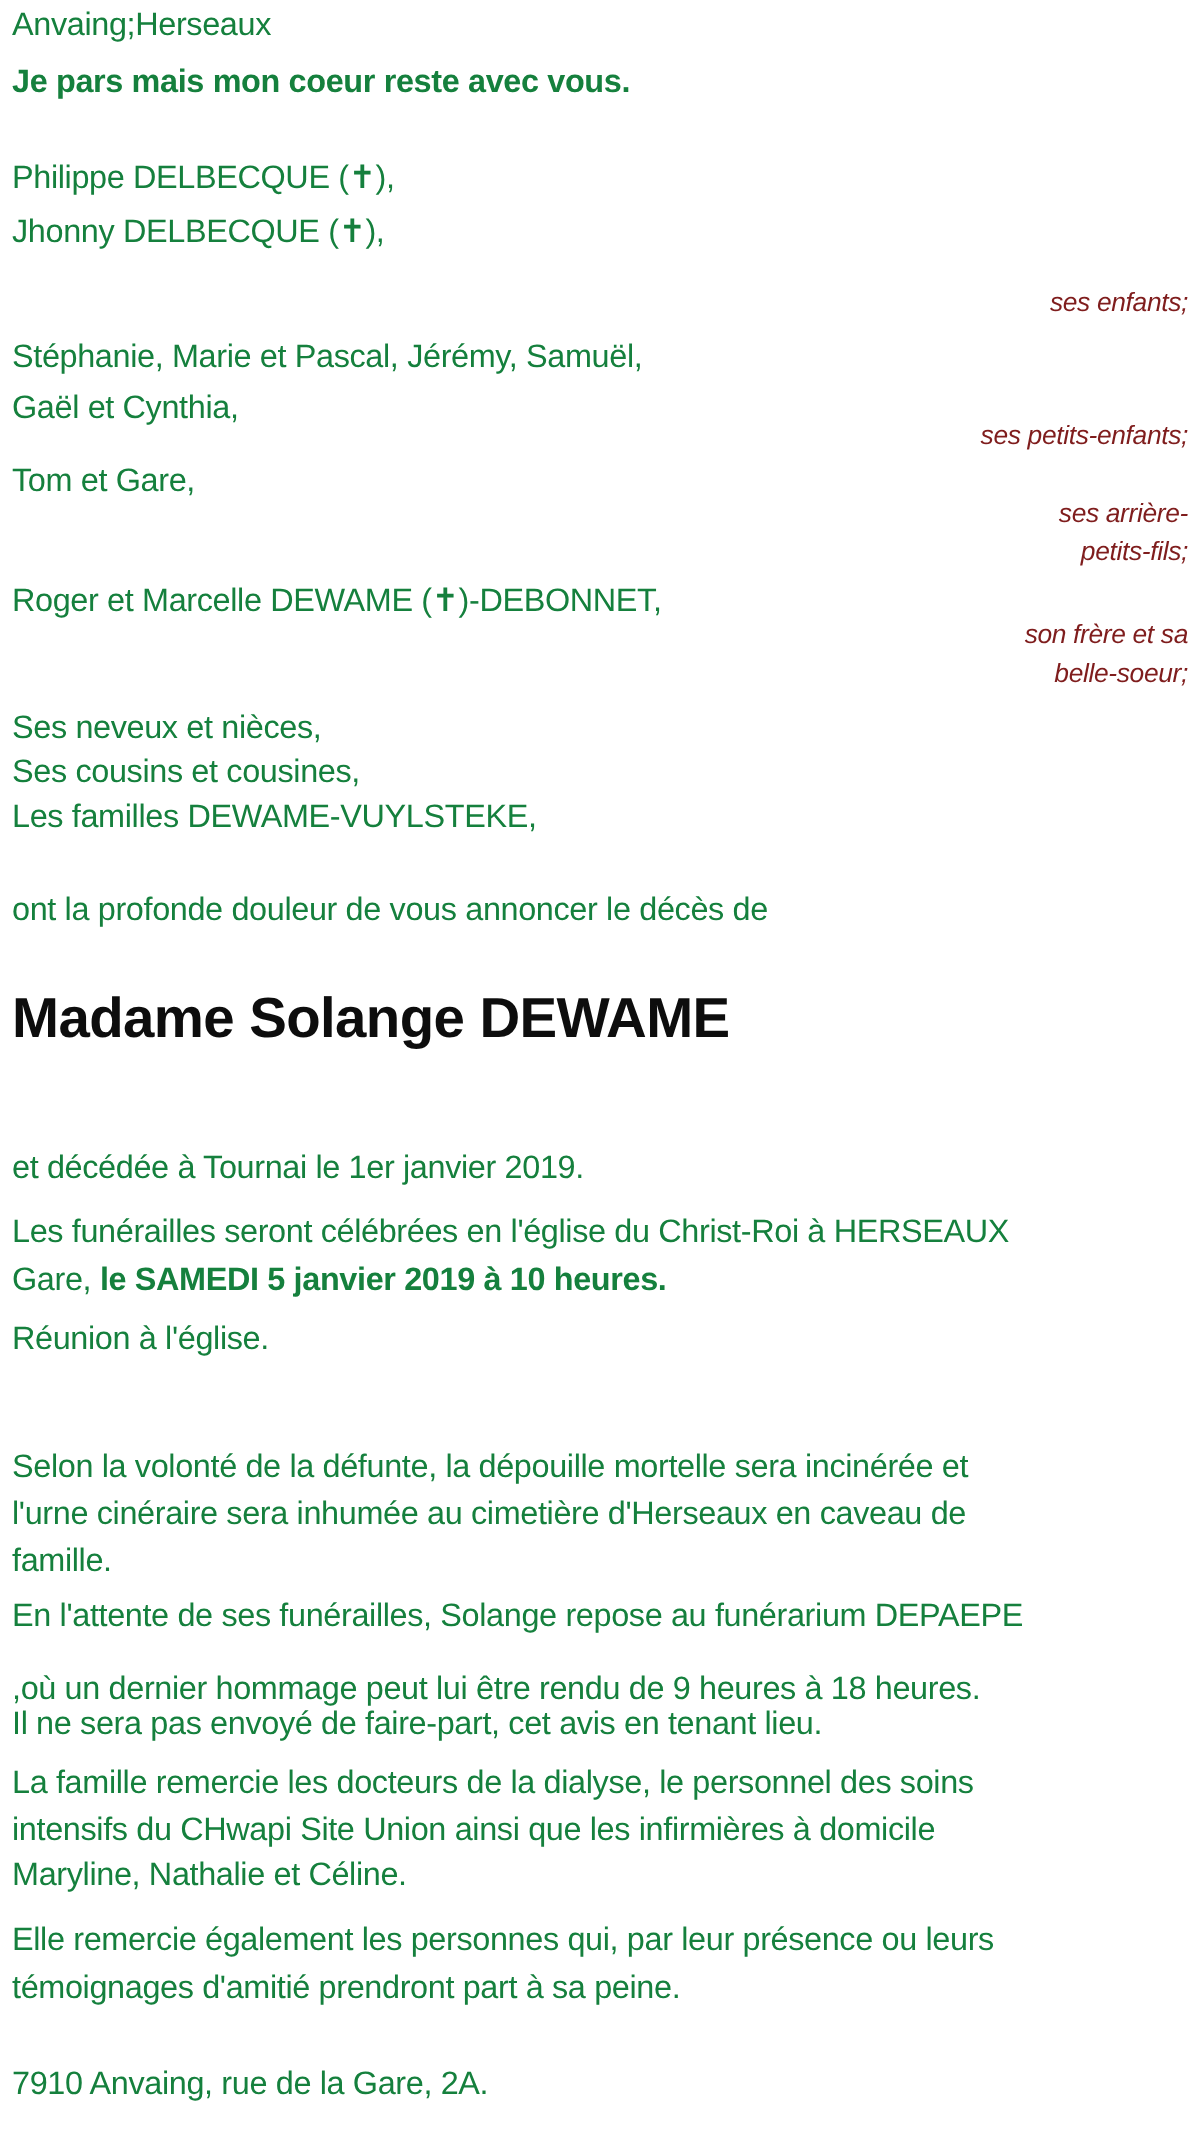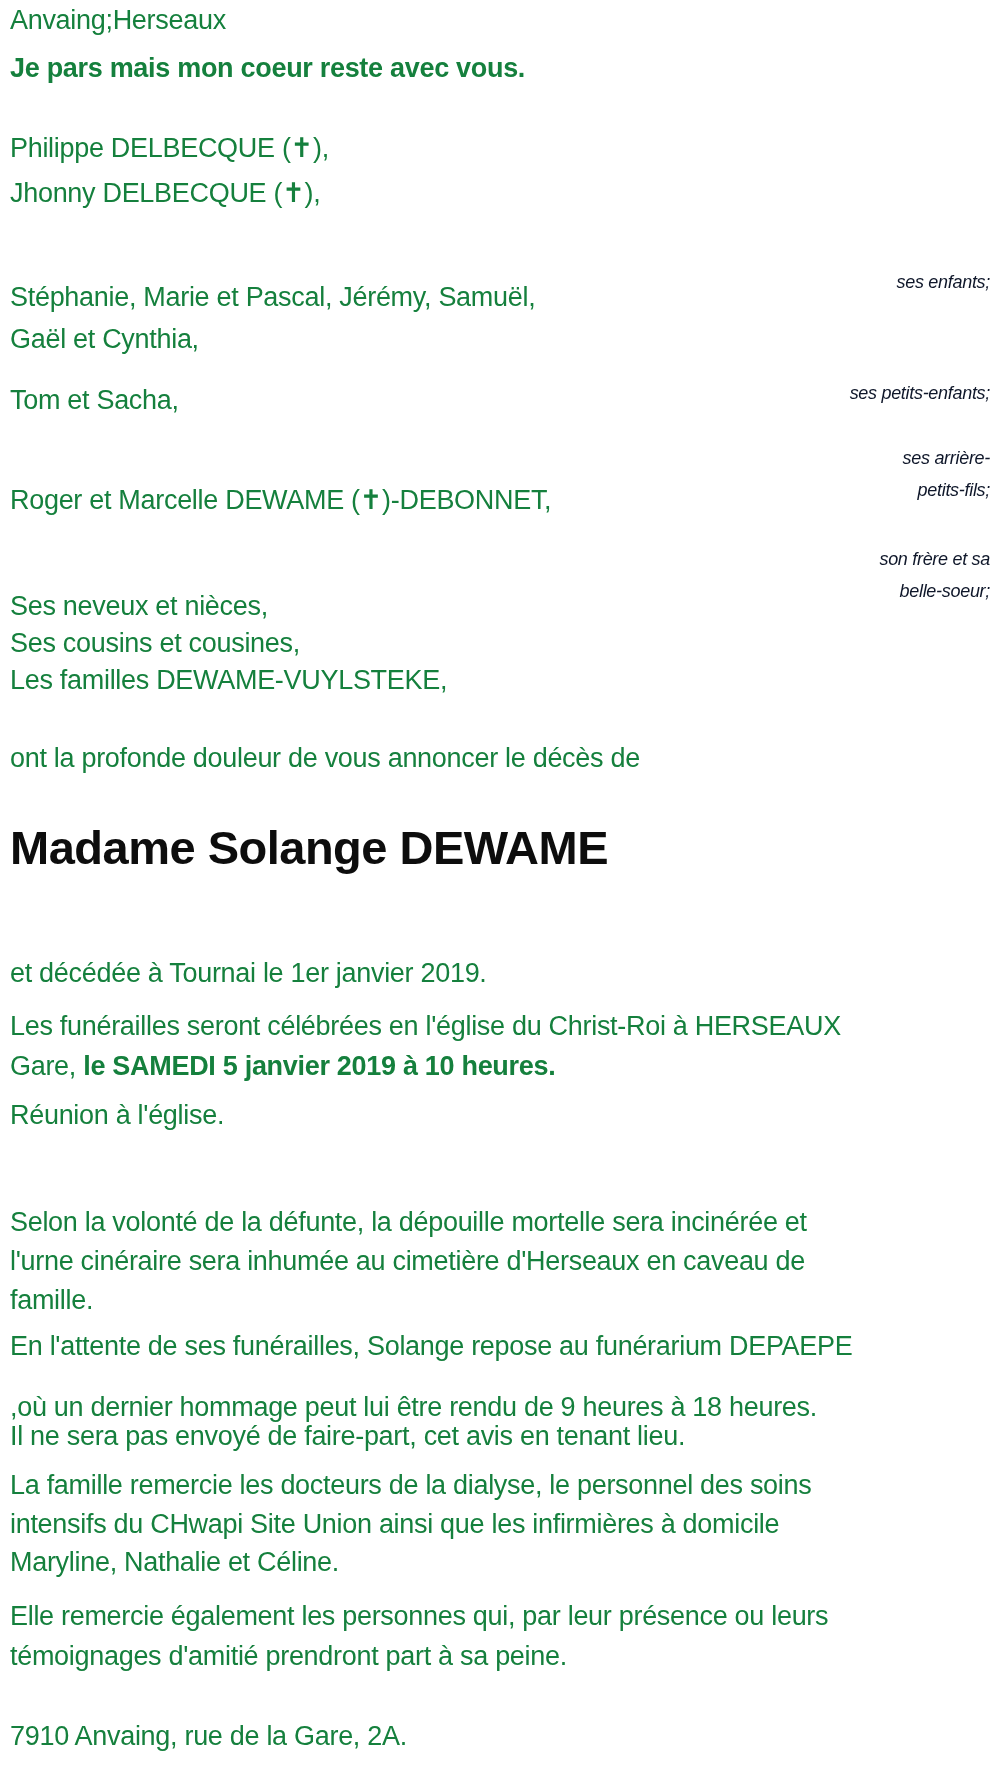--- a/index.html
+++ b/index.html
@@ -22,23 +22,22 @@
     white-space: nowrap;
     font-size: 27px;
     line-height: 1;
     letter-spacing: -0.3px;
     color: #15803d;
   }
   .rt {
     left: auto;
     right: 10px;
     font-style: italic;
-    font-size: 18px;
-    color: #0f172a;
-    margin-top: 32px;
+    font-size: 22px;
+    color: #7f1d1d;
   }
   .b {
     font-weight: bold;
   }
   .title {
     font-size: 47px;
     font-weight: bold;
     letter-spacing: -0.5px;
     color: #0d0d0d;
   }
@@ -52,21 +51,21 @@
   <div class="ln b" style="top:55px">Je pars mais mon coeur reste avec vous.</div>
 
   <div class="ln" style="top:135px">Philippe DELBECQUE (✝),</div>
   <div class="ln" style="top:180px">Jhonny DELBECQUE (✝),</div>
   <div class="ln rt" style="top:241px">ses enfants;</div>
 
   <div class="ln" style="top:284px">Stéphanie, Marie et Pascal, Jérémy, Samuël,</div>
   <div class="ln" style="top:326px">Gaël et Cynthia,</div>
   <div class="ln rt" style="top:352px">ses petits-enfants;</div>
 
-  <div class="ln" style="top:387px">Tom et Sacha,</div>
+  <div class="ln" style="top:387px">Tom et Gare,</div>
   <div class="ln rt" style="top:417px">ses arrière-</div>
   <div class="ln rt" style="top:449px">petits-fils;</div>
 
   <div class="ln" style="top:487px">Roger et Marcelle DEWAME (✝)-DEBONNET,</div>
   <div class="ln rt" style="top:518px">son frère et sa</div>
   <div class="ln rt" style="top:550px">belle-soeur;</div>
 
   <div class="ln" style="top:593px">Ses neveux et nièces,</div>
   <div class="ln" style="top:630px">Ses cousins et cousines,</div>
   <div class="ln" style="top:667px">Les familles DEWAME-VUYLSTEKE,</div>

